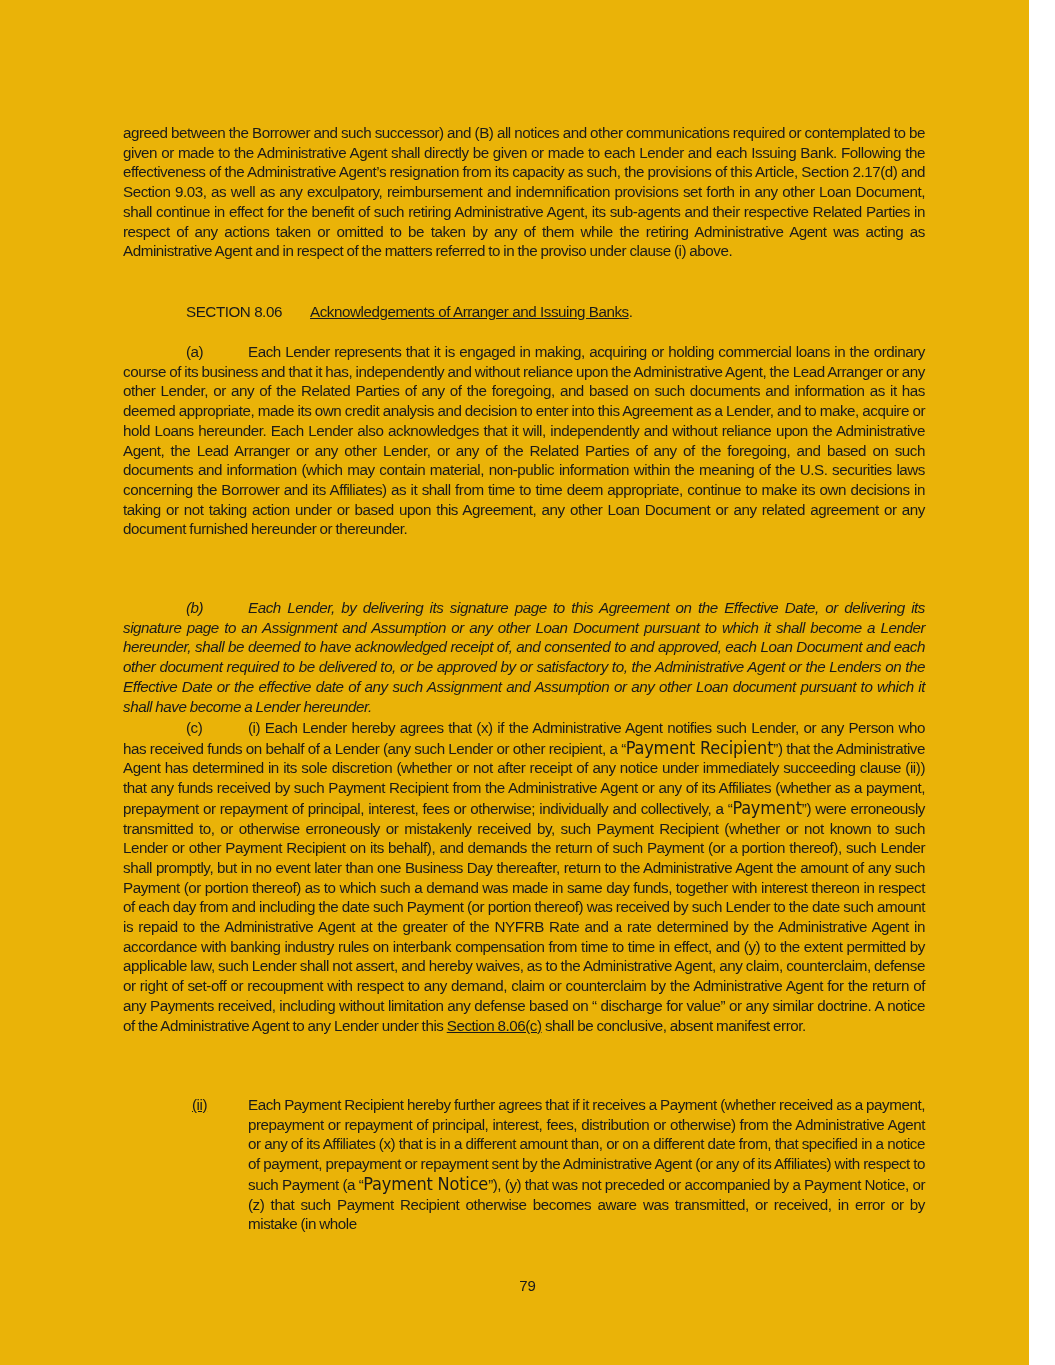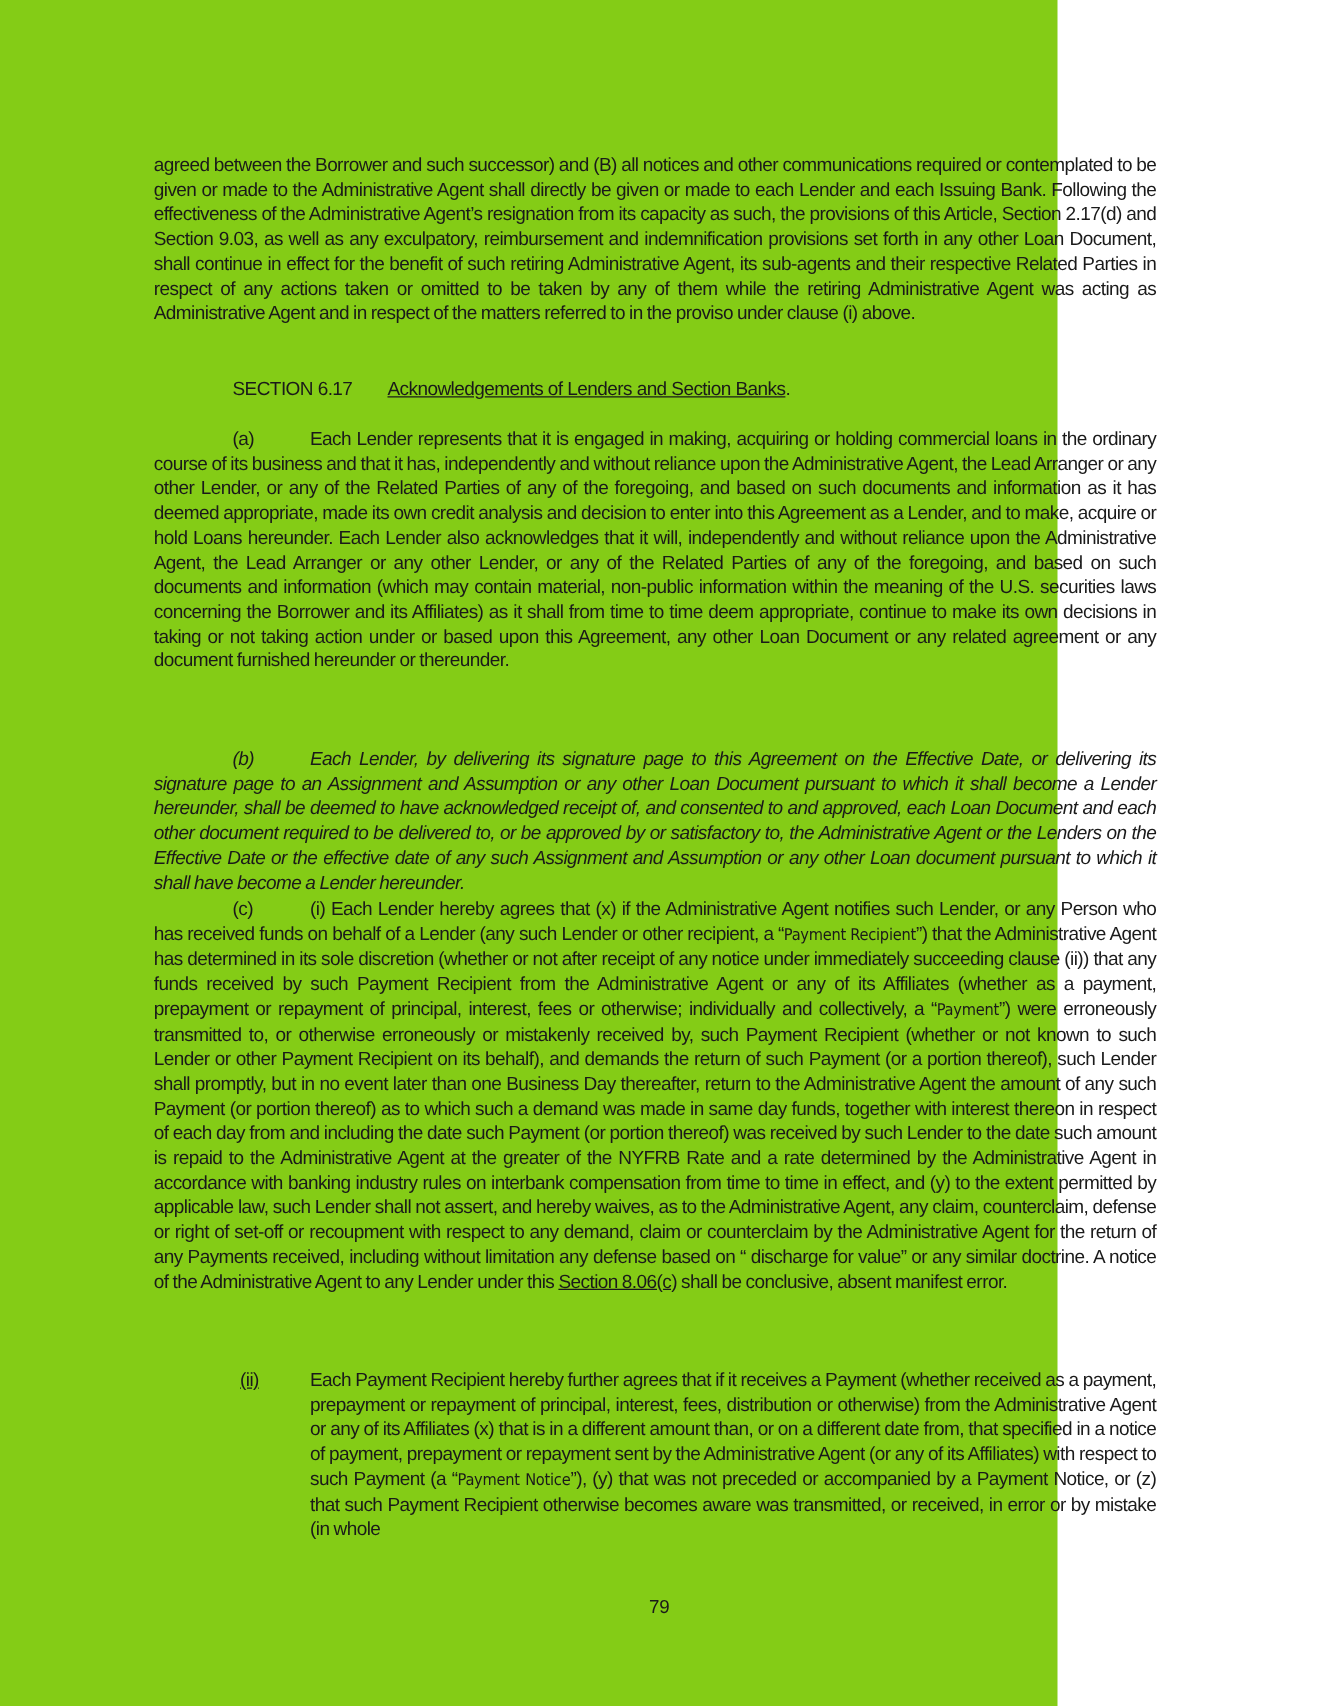--- a/index.html
+++ b/index.html
@@ -1,19 +1,19 @@
 <!DOCTYPE html>
 <html><head>
 <meta charset="utf-8">
 <style>
   html, body { margin: 0; padding: 0; background: #ffffff; }
   body { width: 1055px; height: 1365px; position: relative; overflow: hidden; }
   .page {
-    position: absolute; left: 0; top: 0; width: 846px; height: 1365px;
-    background: #84cc16; color: #1a1a1a;
+    position: absolute; left: 0; top: 0; width: 1029px; height: 1365px;
+    background: #eab308; color: #1a1a1a;
     font-family: "Liberation Sans", sans-serif;
   }
   .text-block {
     position: absolute; left: 123px; width: 802px;
     font-size: 15.2px; line-height: 19.7px;
     text-align: justify; letter-spacing: -0.45px; word-spacing: -0.5px;
     margin: 0;
   }
   .para-first { top: 123px; }
   .section-heading {
@@ -26,35 +26,35 @@
   .para-b { top: 598px; font-style: italic; }
   .para-c { top: 718px; }
   .para-marker { display: inline-block; width: 62px; margin-left: 63px; }
   .sub-item {
     position: absolute; left: 248px; width: 677px; top: 1095px;
     font-size: 15.2px; line-height: 19.7px;
     text-align: justify; letter-spacing: -0.45px; word-spacing: -0.5px; margin: 0;
   }
   .sub-marker { position: absolute; left: -56px; top: 0; text-decoration: underline; }
   .underline { text-decoration: underline; }
-  .defined { font-family: "DejaVu Sans Condensed", "DejaVu Sans", sans-serif; font-size: 13px; letter-spacing: -0.2px; }
+  .defined { font-family: "DejaVu Sans Condensed", "DejaVu Sans", sans-serif; font-size: 18px; letter-spacing: -0.2px; }
   .page-number {
     position: absolute; top: 1277px; left: 0; width: 1055px; text-align: center;
     font-size: 15px; margin: 0;
   }
 </style>
 </head>
 <body>
 
 <div class="page">
 
   <p class="text-block para-first">agreed between the Borrower and such successor) and (B) all notices and other communications required or contemplated to be given or made to the Administrative Agent shall directly be given or made to each Lender and each Issuing Bank. Following the effectiveness of the Administrative Agent’s resignation from its capacity as such, the provisions of this Article, Section 2.17(d) and Section 9.03, as well as any exculpatory, reimbursement and indemnification provisions set forth in any other Loan Document, shall continue in effect for the benefit of such retiring Administrative Agent, its sub-agents and their respective Related Parties in respect of any actions taken or omitted to be taken by any of them while the retiring Administrative Agent was acting as Administrative Agent and in respect of the matters referred to in the proviso under clause (i) above.</p>
 
   <p class="section-heading">
-    <span class="num">SECTION 6.17</span><span class="title">Acknowledgements of Lenders and Section Banks</span><span>.</span>
+    <span class="num">SECTION 8.06</span><span class="title">Acknowledgements of Arranger and Issuing Banks</span><span>.</span>
   </p>
 
   <p class="text-block para-a">
     <span class="para-marker">(a)</span><span>Each Lender represents that it is engaged in making, acquiring or holding commercial loans in the ordinary course of its business and that it has, independently and without reliance upon the Administrative Agent, the Lead Arranger or any other Lender, or any of the Related Parties of any of the foregoing, and based on such documents and information as it has deemed appropriate, made its own credit analysis and decision to enter into this Agreement as a Lender, and to make, acquire or hold Loans hereunder. Each Lender also acknowledges that it will, independently and without reliance upon the Administrative Agent, the Lead Arranger or any other Lender, or any of the Related Parties of any of the foregoing, and based on such documents and information (which may contain material, non-public information within the meaning of the U.S. securities laws concerning the Borrower and its Affiliates) as it shall from time to time deem appropriate, continue to make its own decisions in taking or not taking action under or based upon this Agreement, any other Loan Document or any related agreement or any document furnished hereunder or thereunder.</span>
   </p>
 
   <p class="text-block para-b">
     <span class="para-marker">(b)</span><span>Each Lender, by delivering its signature page to this Agreement on the Effective Date, or delivering its signature page to an Assignment and Assumption or any other Loan Document pursuant to which it shall become a Lender hereunder, shall be deemed to have acknowledged receipt of, and consented to and approved, each Loan Document and each other document required to be delivered to, or be approved by or satisfactory to, the Administrative Agent or the Lenders on the Effective Date or the effective date of any such Assignment and Assumption or any other Loan document pursuant to which it shall have become a Lender hereunder.</span>
   </p>
 

